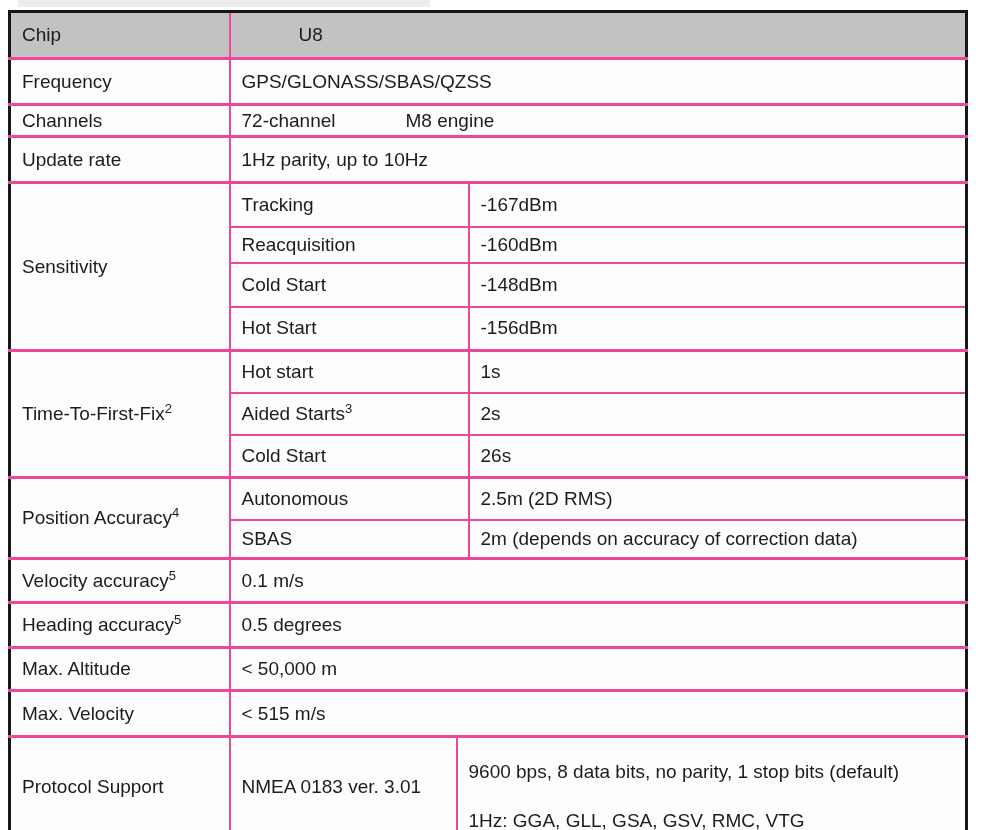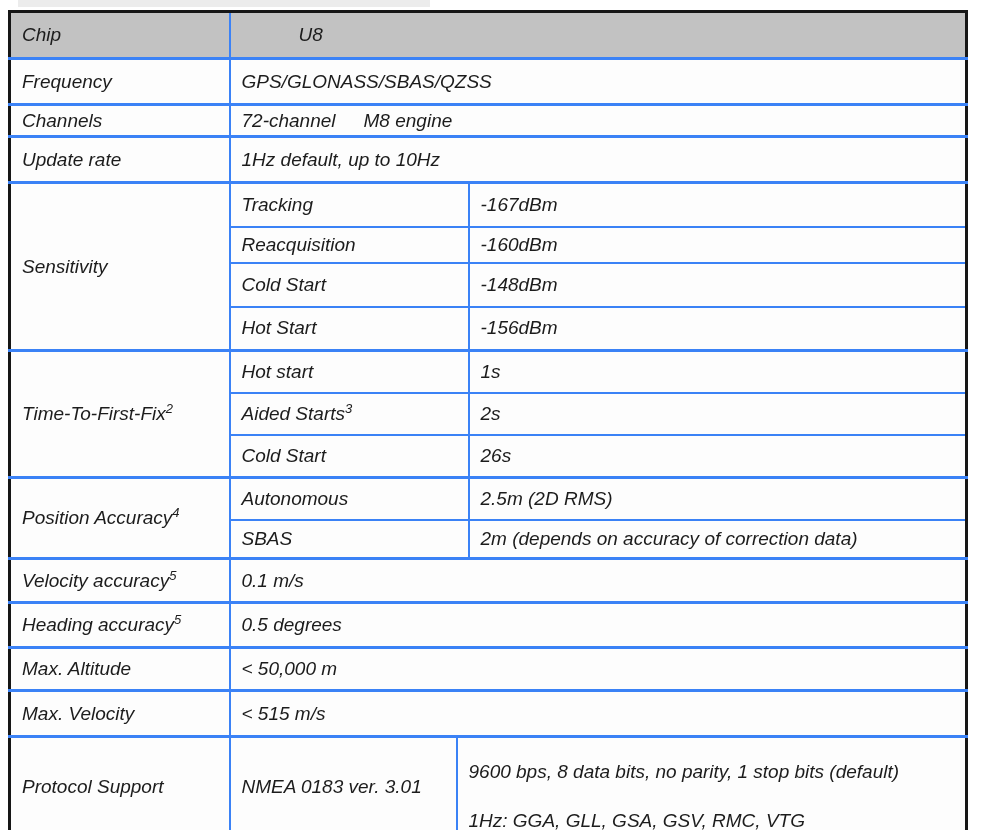--- a/index.html
+++ b/index.html
@@ -30,38 +30,37 @@
     position: absolute;
     left: 8px;
     top: 10px;
     width: 957px;
     border-collapse: collapse;
     table-layout: fixed;
     border: 3px solid #161616;
     font-size: 19px;
   }
   td {
-    border: 2px solid #3b82f6;
+    border: 2px solid #ec4899;
     padding: 0 0 0 11px;
     vertical-align: middle;
     white-space: nowrap;
     overflow: hidden;
     background: #fdfdfd;
-    font-style: italic;
   }
   tr.major > td { border-top-width: 3px; }
   tr.header-row > td {
     background: #c2c2c2;
   }
   td.chip-value { padding-left: 68px; }
   sup {
     font-size: 13px;
     line-height: 0;
   }
-  .gap-left { margin-left: 28px; }
+  .gap-left { margin-left: 70px; }
   .two-line div { line-height: 31px; margin-top: 18px; }
   .watermark {
     position: absolute;
     left: 391px;
     top: 398px;
     font-size: 27px;
     letter-spacing: 0.5px;
     color: #9e9e9e;
     opacity: 0.78;
     z-index: 5;
@@ -94,21 +93,21 @@
       <td colspan="3">GPS/GLONASS/SBAS/QZSS</td>
     </tr>
 
     <tr class="major" style="height:32px">
       <td>Channels</td>
       <td colspan="3"><span>72-channel</span><span class="gap-left">M8 engine</span></td>
     </tr>
 
     <tr class="major" style="height:46px">
       <td>Update rate</td>
-      <td colspan="3">1Hz default, up to 10Hz</td>
+      <td colspan="3">1Hz parity, up to 10Hz</td>
     </tr>
 
     <tr class="major" style="height:44px">
       <td rowspan="4">Sensitivity</td>
       <td colspan="2">Tracking</td>
       <td>-167dBm</td>
     </tr>
     <tr style="height:36px">
       <td colspan="2">Reacquisition</td>
       <td>-160dBm</td>

